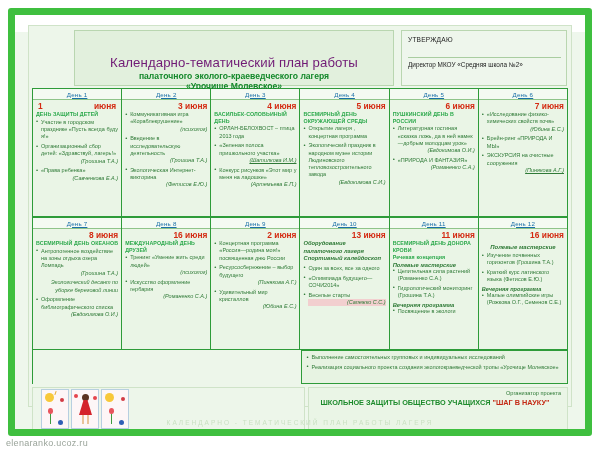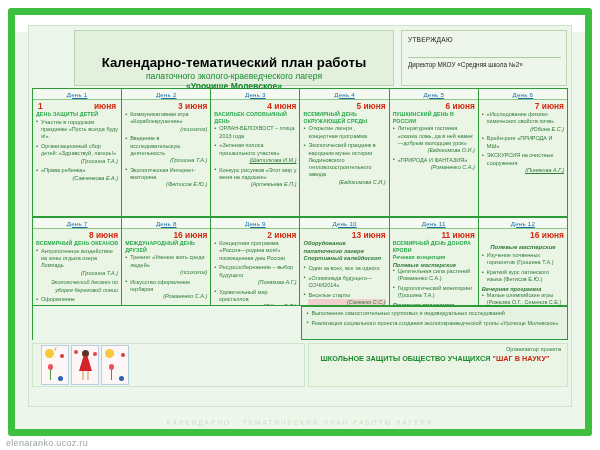--- a/index.html
+++ b/index.html
@@ -40,25 +40,25 @@
   .title-box {
     flex: 1 1 auto;
     margin: 4px 3px 2px 45px;
     border: 1px solid #b9d6b0;
     background: #e2f0dd;
     display: flex; flex-direction: column;
     align-items: center; justify-content: center;
     padding: 2px 4px;
   }
   .t1 {
-    color: #000000; font-weight: bold; font-size: 13.2px;
+    color: #701a75; font-weight: normal; font-size: 13.2px;
     letter-spacing: .1px; line-height: 1.1; text-align:center;margin-top:32px;
   }
   .t2 {
-    color: #13882a; font-weight: normal; font-size: 8.6px;
+    color: #13882a; font-weight: bold; font-size: 8.6px;
     line-height: 1.25; text-align: right; margin-top: 0;
   }
   .t3 {
     color: #13882a; font-weight: bold; font-size: 8.6px;
     line-height: 1.25; text-align: center;
   }
   .t3 u { text-decoration: underline; }
   .approve-box {
     width: 166px;
     margin: 4px 4px 2px 4px;
@@ -81,21 +81,21 @@
   }
   .cell {
     border-right: 1px solid #2e9b39;
     border-bottom: 1px solid #2e9b39;
     background: #eaf5e6;
     padding: 0;
     overflow: hidden;
     position: relative;
   }
   .row1 .cell { height: 128px; }
-  .row2 .cell { height: 88px; }
+  .row2 .cell { height: 132px; }
   .cell-hdr {
     text-align: center;
     font-size: 6.2px;
     color: #1a6fa8;
     text-decoration: underline;
     background: #f4faf2;
     border-bottom: 1px solid #8fc48a;
     padding: 1.5px 0 1px;
     letter-spacing: .2px;
   }

